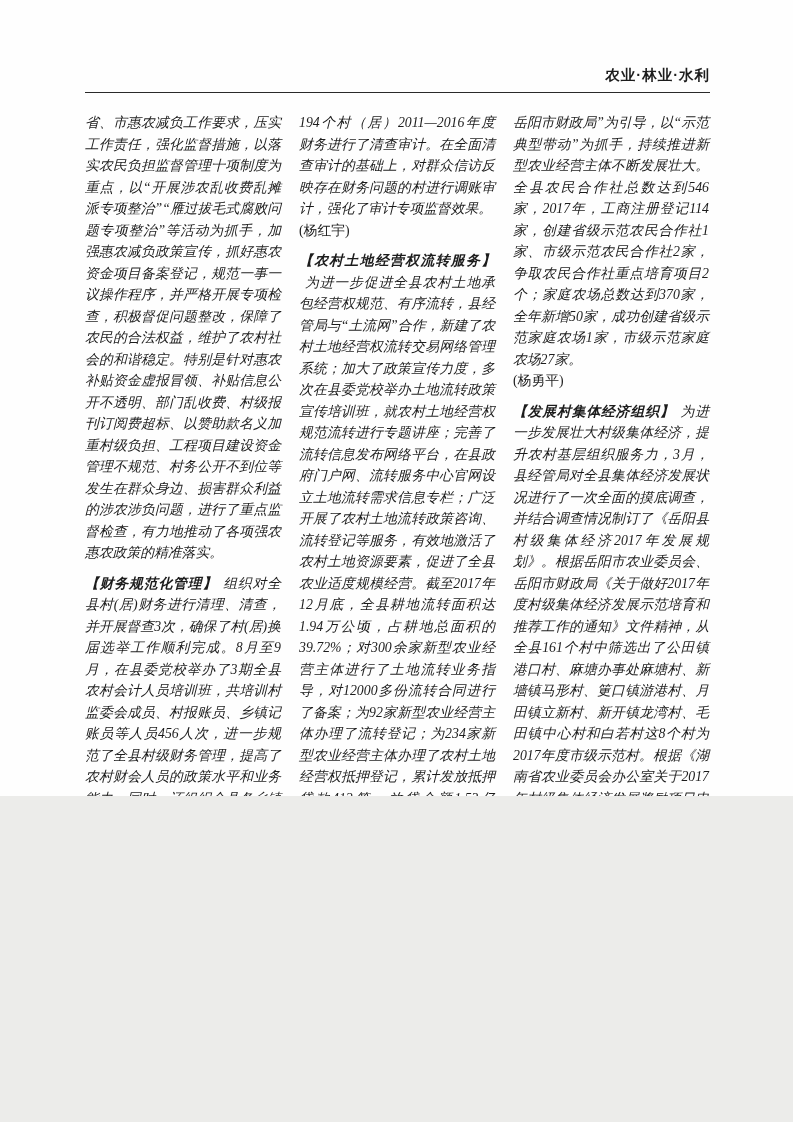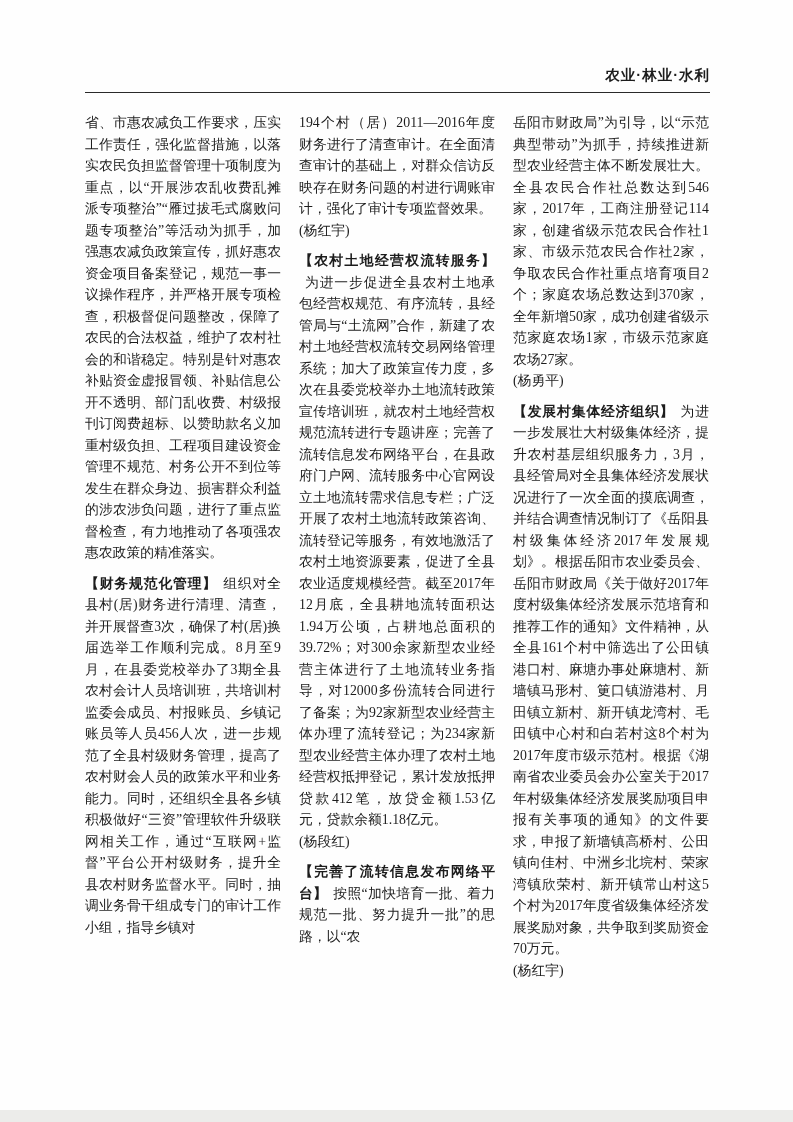--- a/index.html
+++ b/index.html
@@ -3,21 +3,21 @@
 <meta charset="utf-8">
 <style>
   html, body { margin: 0; padding: 0; }
   body {
     background: #ececea;
     font-family: "Liberation Serif", "DejaVu Serif", serif;
   }
   .page {
     position: relative;
     width: 793px;
-    height: 1110px;
+    height: 796px;
     margin: 0 auto;
     background: #fefefe;
     color: #1c1c1c;
     overflow: hidden;
   }
   .header {
     position: absolute;
     top: 66px;
     left: 85px;
     width: 625px;
@@ -43,21 +43,21 @@
     gap: 18px;
   }
   .col {
     width: 196px;
     flex: 0 0 196px;
     font-size: 13.8px;
     line-height: 21.5px;
     text-align: justify;
   }
   p { margin: 0; }
-  .para { text-align: justify; }
+  .para { text-align: justify; font-style: italic; }
   .author {
     text-align: left;
   }
   .section { margin-top: 9px; }
   .sec-title {
     font-weight: bold;
     font-family: "Liberation Sans", "DejaVu Sans", sans-serif;
   }
   .sec-body { margin-left: 6px; }
   .footer {

